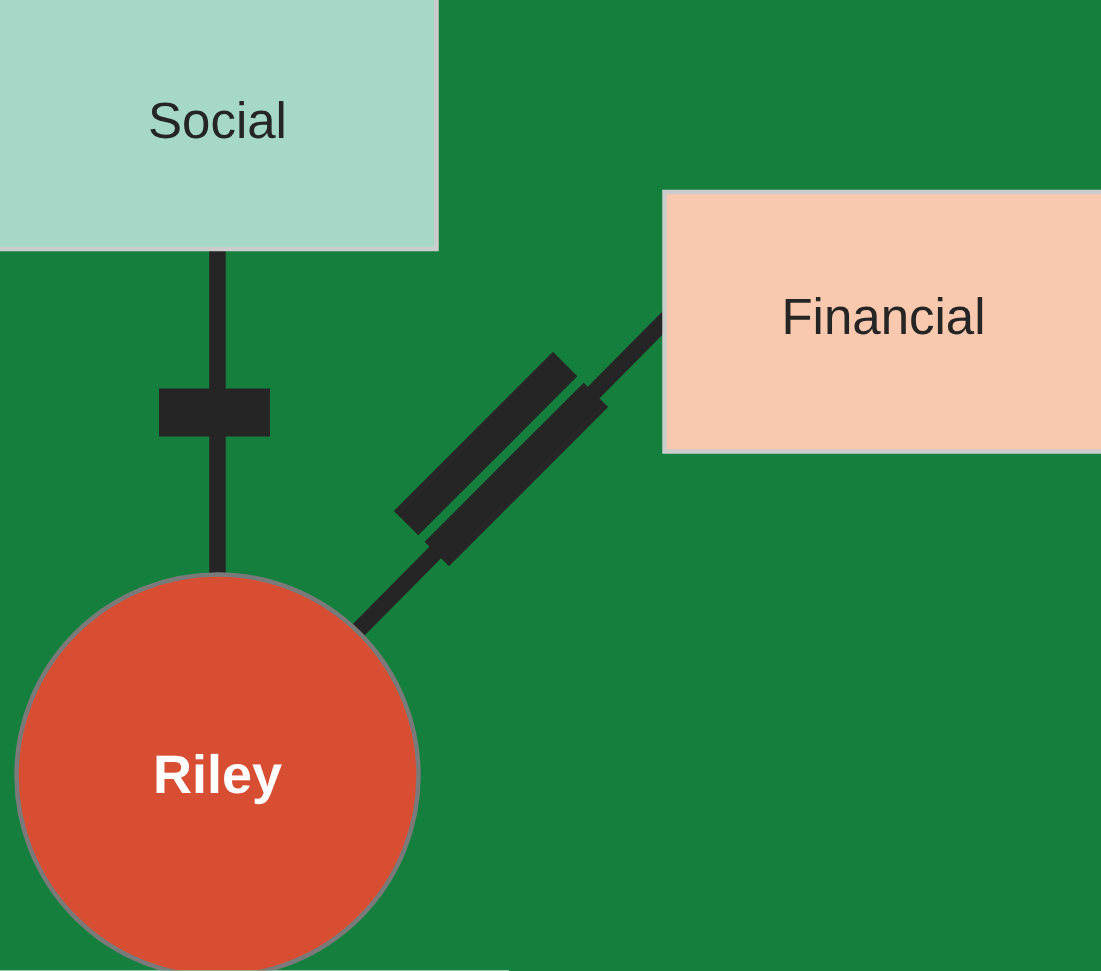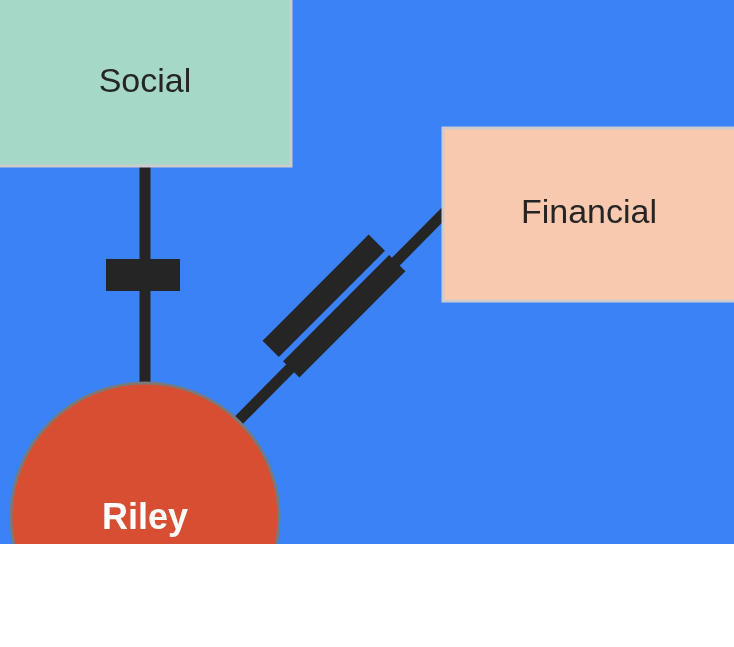--- a/index.html
+++ b/index.html
@@ -7,22 +7,22 @@
     margin: 0;
     padding: 0;
     background: #ffffff;
   }
   body {
     font-family: "Liberation Sans", sans-serif;
   }
   #canvas {
     position: relative;
     width: 734px;
-    height: 544px;
-    background: #3b82f6;
+    height: 647px;
+    background: #15803d;
     overflow: hidden;
   }
   svg.diagram-layer {
     position: absolute;
     left: 0;
     top: 0;
     width: 734px;
     height: 647px;
     display: block;
   }

